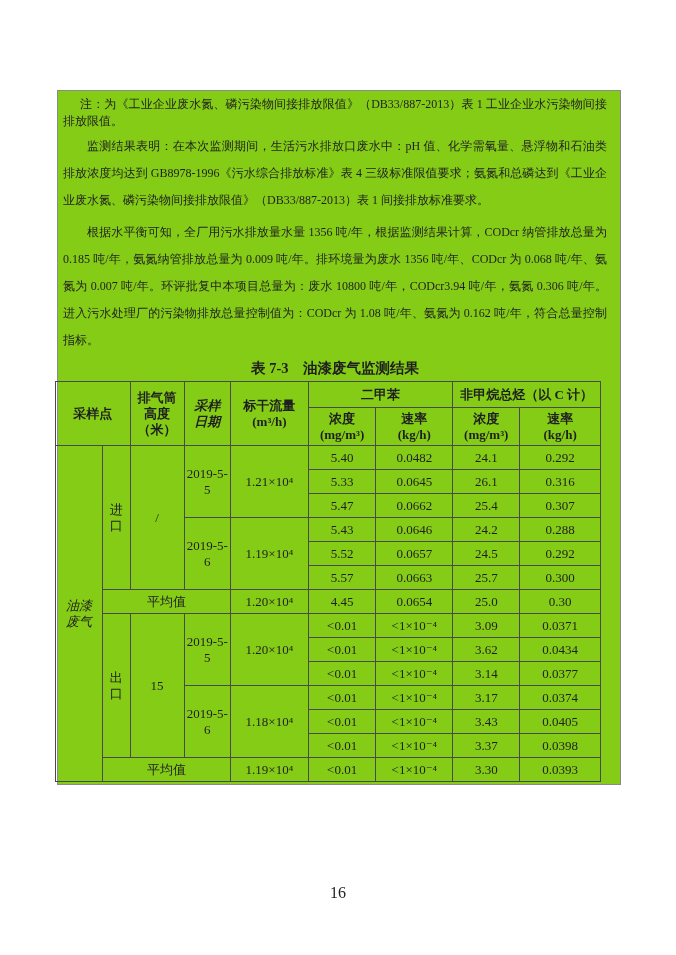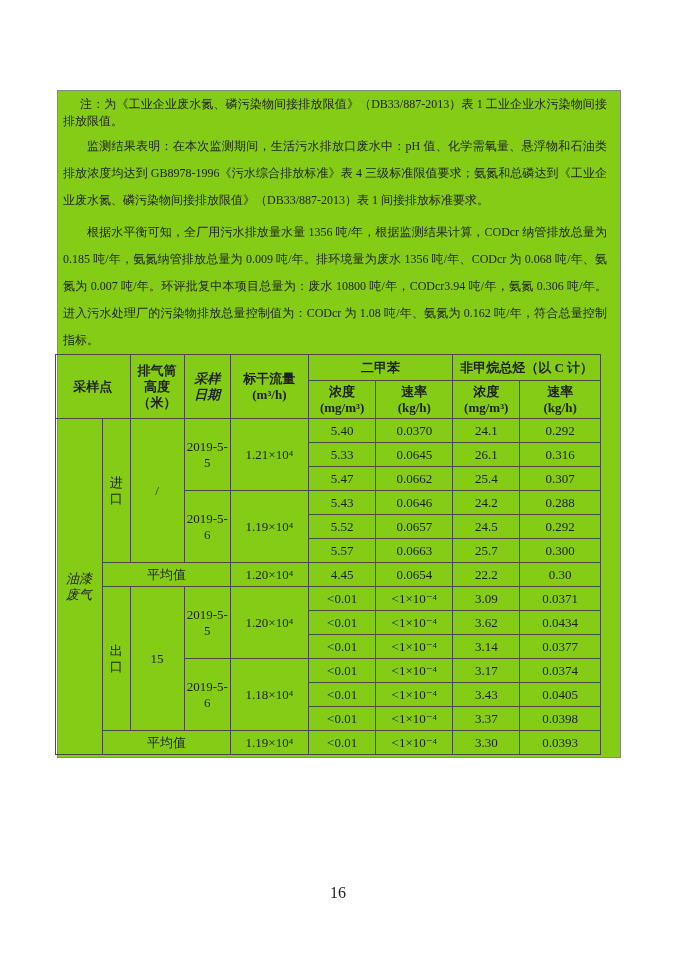--- a/index.html
+++ b/index.html
@@ -113,20 +113,21 @@
 <div class="doc-frame">
 
   <p class="note-top">注：为《工业企业废水氮、磷污染物间接排放限值》（DB33/887-2013）表 1 工业企业水污染物间接排放限值。</p>
 
   <p class="para">监测结果表明：在本次监测期间，生活污水排放口废水中：pH 值、化学需氧量、悬浮物和石油类排放浓度均达到 GB8978-1996《污水综合排放标准》表 4 三级标准限值要求；氨氮和总磷达到《工业企业废水氮、磷污染物间接排放限值》（DB33/887-2013）表 1 间接排放标准要求。</p>
 
   <p class="para para-2">根据水平衡可知，全厂用污水排放量水量 1356 吨/年，根据监测结果计算，CODcr 纳管排放总量为 0.185 吨/年，氨氮纳管排放总量为 0.009 吨/年。排环境量为废水 1356 吨/年、CODcr 为 0.068 吨/年、氨氮为 0.007 吨/年。环评批复中本项目总量为：废水 10800 吨/年，CODcr3.94 吨/年，氨氮 0.306 吨/年。进入污水处理厂的污染物排放总量控制值为：CODcr 为 1.08 吨/年、氨氮为 0.162 吨/年，符合总量控制指标。</p>
 
 
 
+  <p class="table-title">表 7-3　油漆废气监测结果</p>
 
   <table class="mon">
     <colgroup>
       <col class="c1">
         <col class="c2">
         <col class="c3">
         <col class="c4">
         <col class="c5">
       <col class="c6">
         <col class="c7">
@@ -150,21 +151,21 @@
       </tr>
     </thead>
     <tbody>
       <tr>
         <td rowspan="14"><span class="w2">油漆废气</span></td>
         <td rowspan="6">进口</td>
         <td rowspan="6">/</td>
         <td rowspan="3" class="brk">2019-5-5</td>
         <td rowspan="3">1.21×10⁴</td>
         <td>5.40</td>
-        <td>0.0370</td>
+        <td>0.0482</td>
         <td>24.1</td>
         <td>0.292</td>
       </tr>
       <tr>
         <td>5.33</td>
         <td>0.0645</td>
         <td>26.1</td>
         <td>0.316</td>
       </tr>
       <tr>
@@ -191,21 +192,21 @@
         <td>5.57</td>
         <td>0.0663</td>
         <td>25.7</td>
         <td>0.300</td>
       </tr>
       <tr>
         <td colspan="3">平均值</td>
         <td>1.20×10⁴</td>
         <td>4.45</td>
         <td>0.0654</td>
-        <td>22.2</td>
+        <td>25.0</td>
         <td>0.30</td>
       </tr>
       <tr>
         <td rowspan="6">出口</td>
         <td rowspan="6">15</td>
         <td rowspan="3" class="brk">2019-5-5</td>
         <td rowspan="3">1.20×10⁴</td>
         <td>&lt;0.01</td>
         <td>&lt;1×10⁻⁴</td>
         <td>3.09</td>

